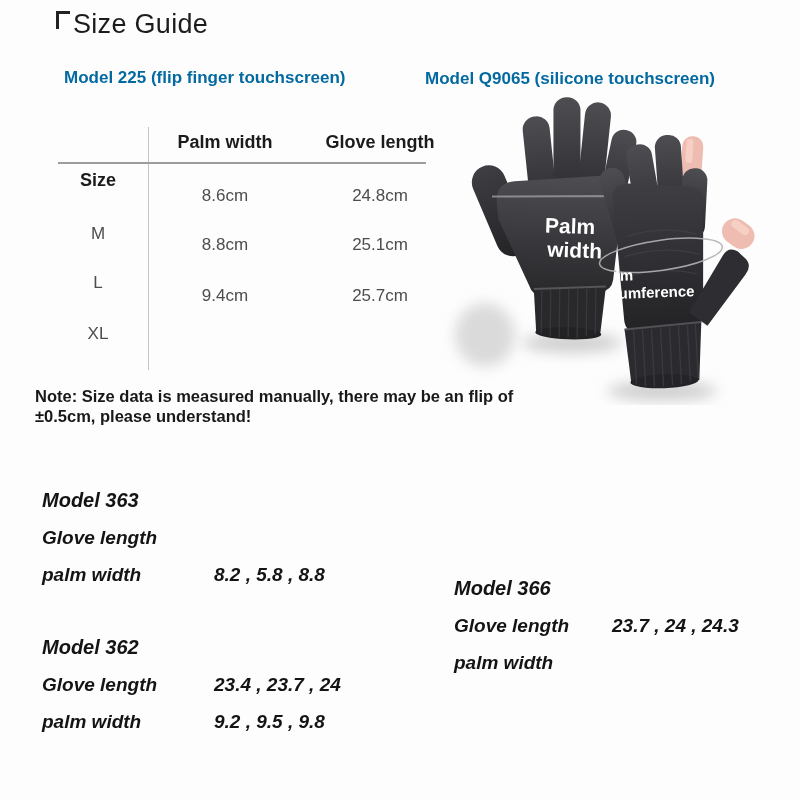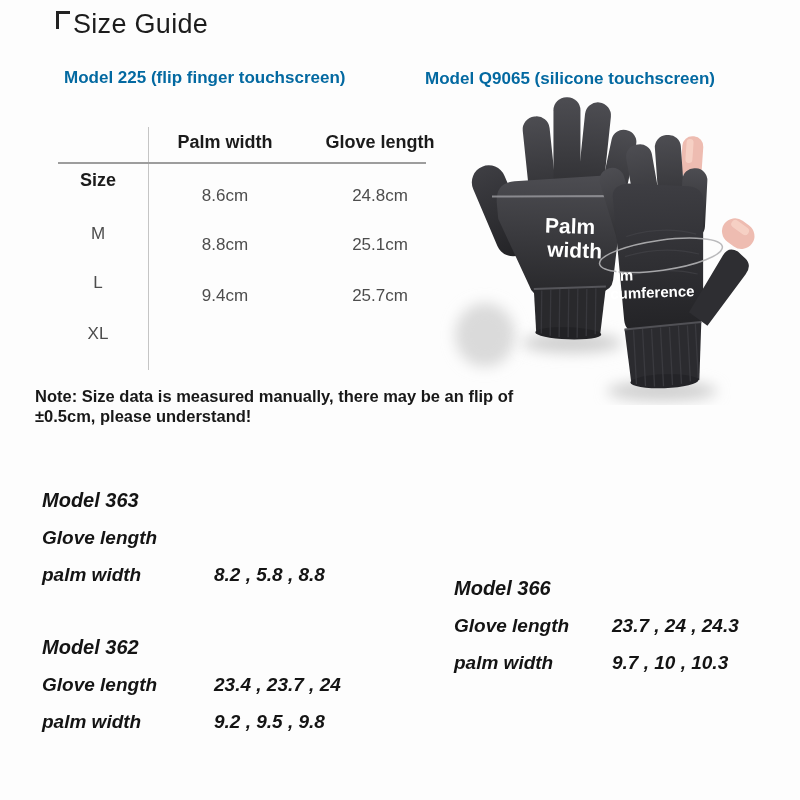--- a/index.html
+++ b/index.html
@@ -175,17 +175,16 @@
   </div>
 
   <div class="model-block model-366">
     <div class="model-name">Model 366</div>
     <div class="model-row">
       <span class="model-label">Glove length</span>
       <span class="model-values">23.7 , 24 , 24.3</span>
     </div>
     <div class="model-row">
       <span class="model-label">palm width</span>
-      <span class="model-values">9.7 , 10 , 10.3</span>
     </div>
   </div>
 
 </div>
 
 </body></html>

